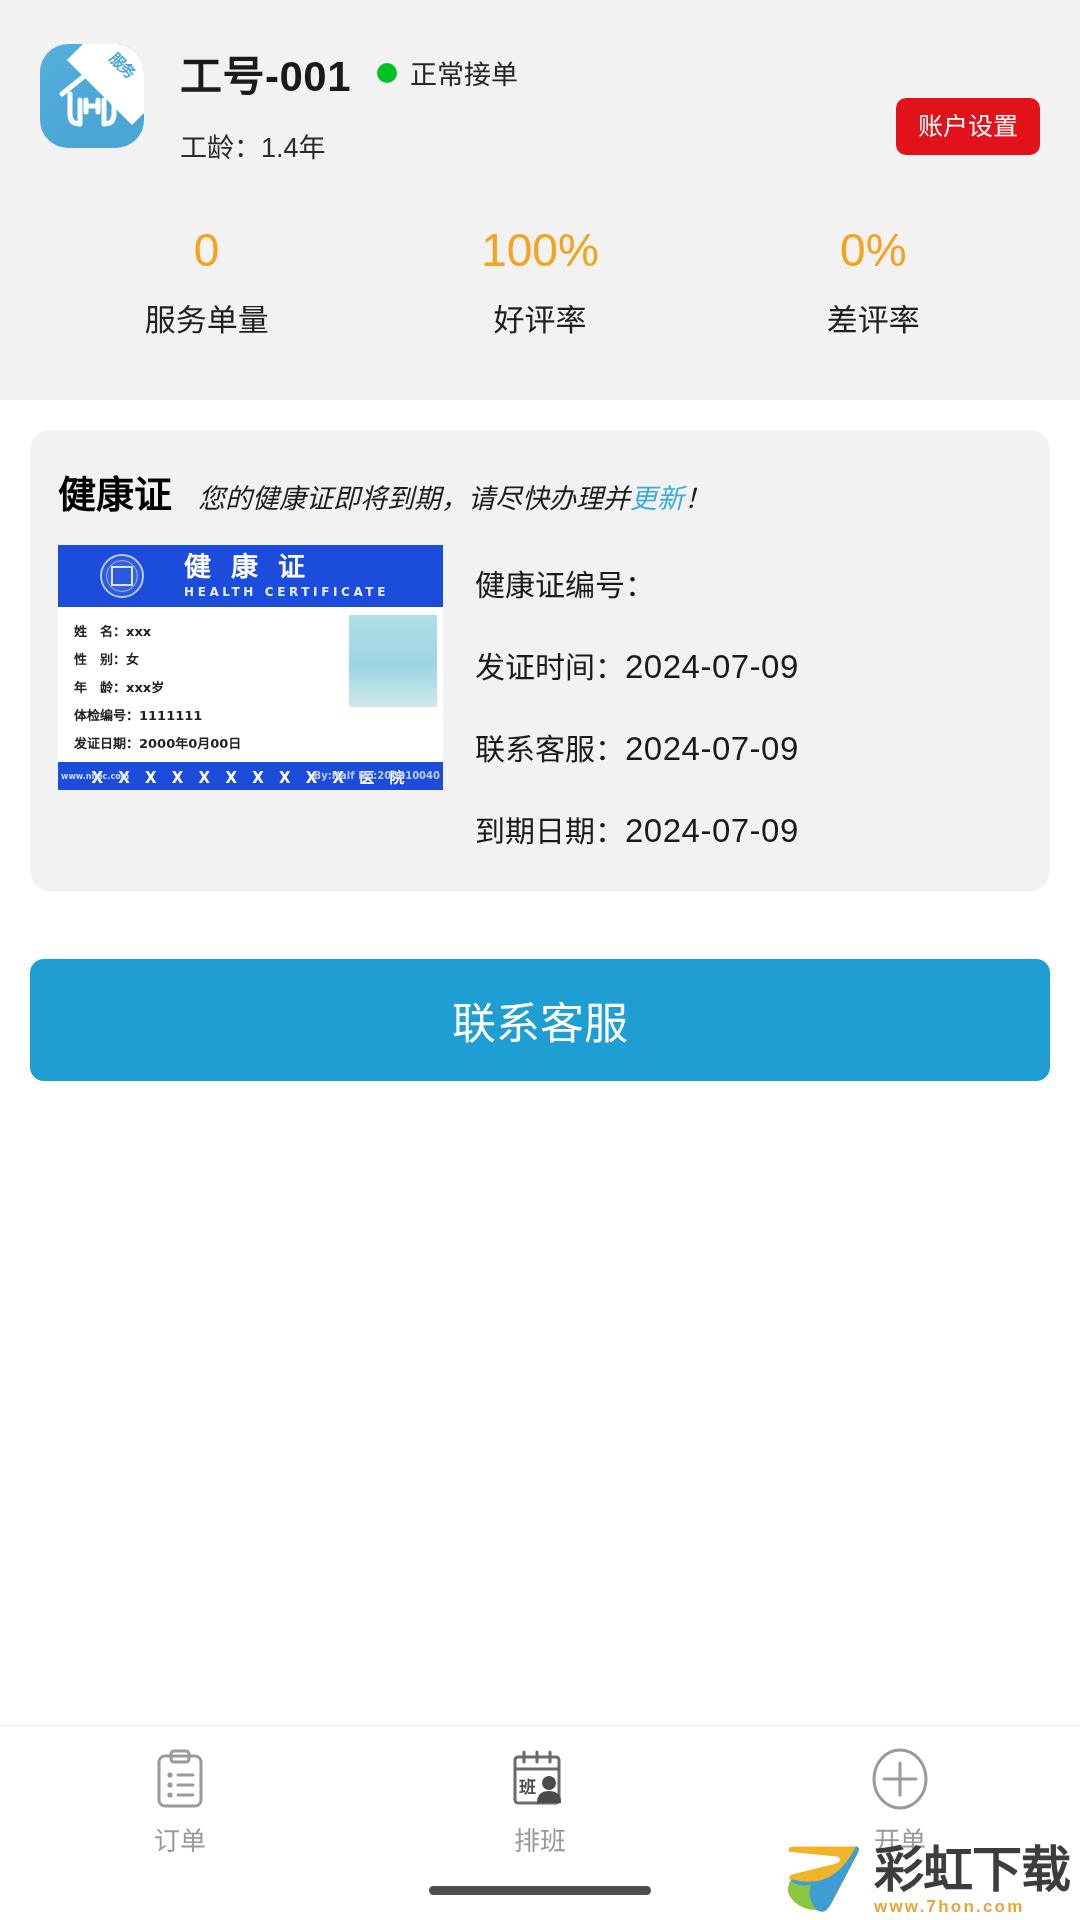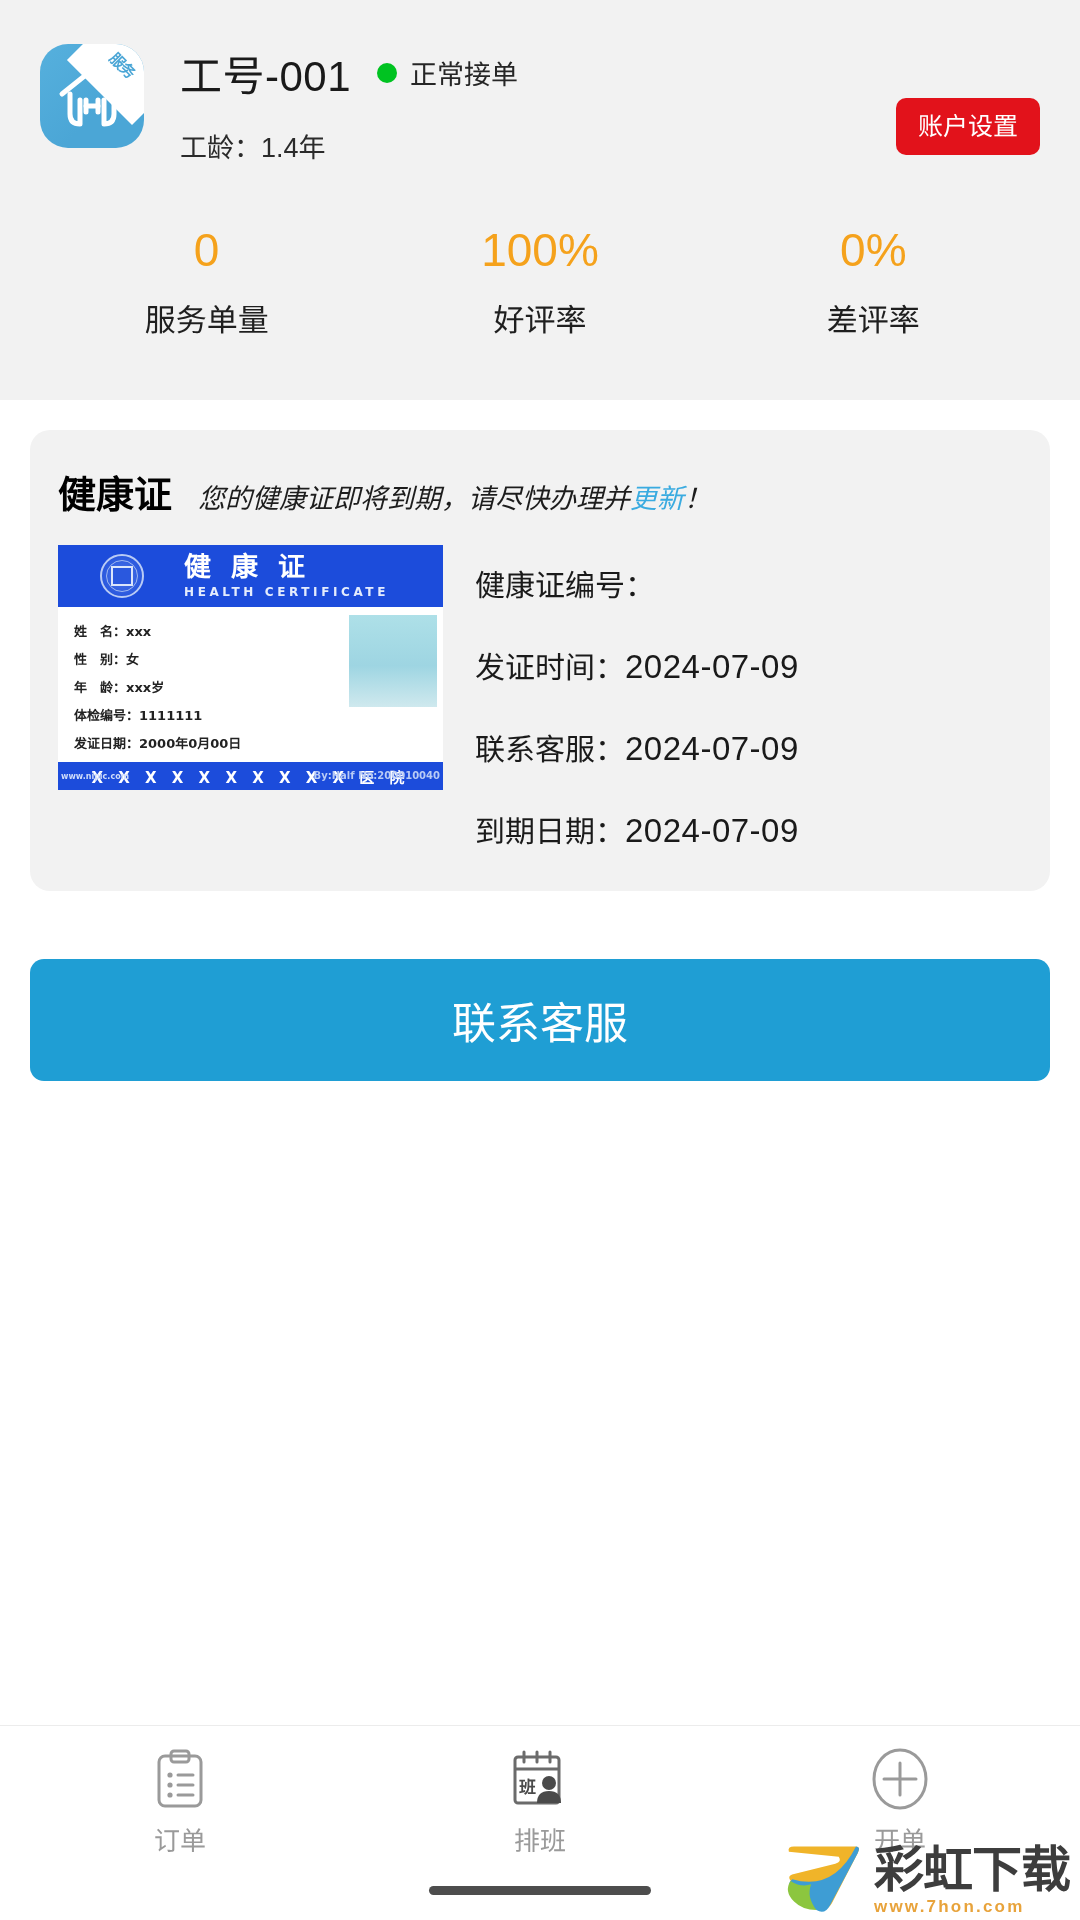--- a/index.html
+++ b/index.html
@@ -49,21 +49,21 @@
     letter-spacing:-1px;
   }
   .avatar svg{ position:absolute; left:16px; top:20px; }
 
   .profile-meta{ margin-left:36px; padding-top:4px; }
   .name-row{ display:flex; align-items:center; }
   .emp-id{
     font-size:42px;
     color:#1a1a1a;
     letter-spacing:0.5px;
-    font-weight:400;
+    font-weight:700;
   }
   .status-dot{
     width:20px; height:20px;
     border-radius:50%;
     background:#00c321;
     margin-left:26px;
     flex:0 0 auto;
   }
   .status-text{
     font-size:27px;

